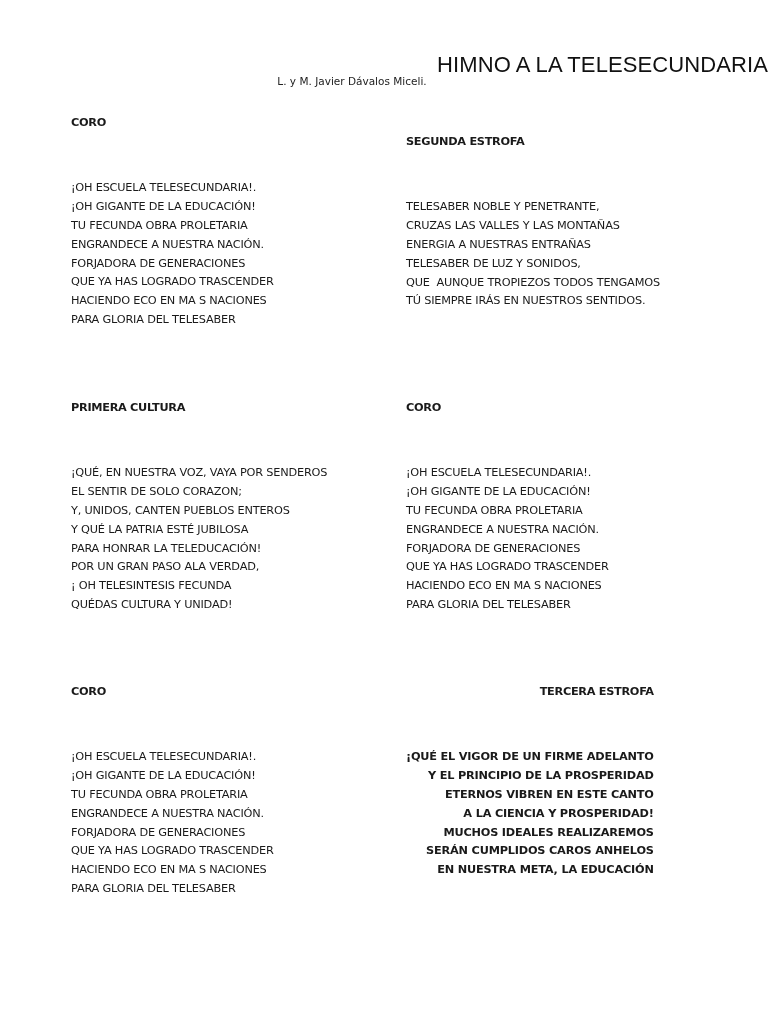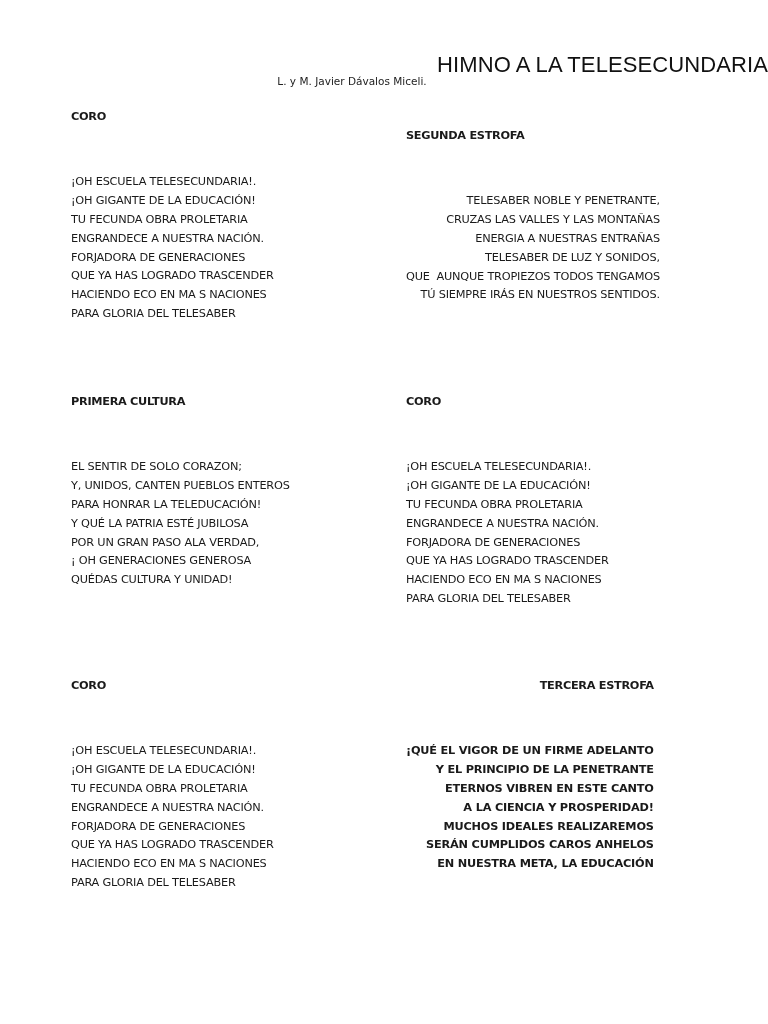--- a/index.html
+++ b/index.html
@@ -37,20 +37,21 @@
       font-size: 10.5px;
       line-height: 14px;
       color: #222;
     }
     .section {
       position: absolute;
       font-family: "DejaVu Sans", sans-serif;
       font-size: 11.3px;
       color: #1a1a1a;
       letter-spacing: -0.2px;
+      margin-top: 6px;
     }
     .section-heading {
       font-weight: bold;
       line-height: 18px;
       height: 18px;
       letter-spacing: -0.3px;
     }
     .section-lines {
       margin-top: 38px;
     }
@@ -76,39 +77,40 @@
       <div class="verse-line">ENGRANDECE A NUESTRA NACIÓN.</div>
       <div class="verse-line">FORJADORA DE GENERACIONES</div>
       <div class="verse-line">QUE YA HAS LOGRADO TRASCENDER</div>
       <div class="verse-line">HACIENDO ECO EN MA S NACIONES</div>
       <div class="verse-line">PARA GLORIA DEL TELESABER</div>
     </div>
   </div>
 
   <div class="section" style="left:406px; top:127px;">
     <div class="section-heading">SEGUNDA ESTROFA</div>
-    <div class="section-lines" style="margin-top:47px;text-align:right;">
+    <div class="section-lines" style="margin-top:47px;">
       <div class="verse-line">TELESABER NOBLE Y PENETRANTE,</div>
       <div class="verse-line">CRUZAS LAS VALLES Y LAS MONTAÑAS</div>
       <div class="verse-line">ENERGIA A NUESTRAS ENTRAÑAS</div>
       <div class="verse-line">TELESABER DE LUZ Y SONIDOS,</div>
       <div class="verse-line">QUE  AUNQUE TROPIEZOS TODOS TENGAMOS</div>
       <div class="verse-line">TÚ SIEMPRE IRÁS EN NUESTROS SENTIDOS.</div>
     </div>
   </div>
 
   <div class="section" style="left:71px; top:393px;">
     <div class="section-heading">PRIMERA CULTURA</div>
     <div class="section-lines" style="margin-top:47px;">
+      <div class="verse-line">¡QUÉ, EN NUESTRA VOZ, VAYA POR SENDEROS</div>
       <div class="verse-line">EL SENTIR DE SOLO CORAZON;</div>
       <div class="verse-line">Y, UNIDOS, CANTEN PUEBLOS ENTEROS</div>
+      <div class="verse-line">Y QUÉ LA PATRIA ESTÉ JUBILOSA</div>
       <div class="verse-line">PARA HONRAR LA TELEDUCACIÓN!</div>
-      <div class="verse-line">Y QUÉ LA PATRIA ESTÉ JUBILOSA</div>
       <div class="verse-line">POR UN GRAN PASO ALA VERDAD,</div>
-      <div class="verse-line">¡ OH GENERACIONES GENEROSA</div>
+      <div class="verse-line">¡ OH TELESINTESIS FECUNDA</div>
       <div class="verse-line">QUÉDAS CULTURA Y UNIDAD!</div>
     </div>
   </div>
 
   <div class="section" style="left:406px; top:393px;">
     <div class="section-heading">CORO</div>
     <div class="section-lines" style="margin-top:47px;">
       <div class="verse-line">¡OH ESCUELA TELESECUNDARIA!.</div>
       <div class="verse-line">¡OH GIGANTE DE LA EDUCACIÓN!</div>
       <div class="verse-line">TU FECUNDA OBRA PROLETARIA</div>
@@ -131,21 +133,21 @@
       <div class="verse-line">QUE YA HAS LOGRADO TRASCENDER</div>
       <div class="verse-line">HACIENDO ECO EN MA S NACIONES</div>
       <div class="verse-line">PARA GLORIA DEL TELESABER</div>
     </div>
   </div>
 
   <div class="section" style="left:406px; top:677px;text-align:right;">
     <div class="section-heading">TERCERA ESTROFA</div>
     <div class="section-lines" style="margin-top:47px;font-weight:bold;">
       <div class="verse-line">¡QUÉ EL VIGOR DE UN FIRME ADELANTO</div>
-      <div class="verse-line">Y EL PRINCIPIO DE LA PENETRANTE</div>
+      <div class="verse-line">Y EL PRINCIPIO DE LA PROSPERIDAD</div>
       <div class="verse-line">ETERNOS VIBREN EN ESTE CANTO</div>
       <div class="verse-line">A LA CIENCIA Y PROSPERIDAD!</div>
       <div class="verse-line">MUCHOS IDEALES REALIZAREMOS</div>
       <div class="verse-line">SERÁN CUMPLIDOS CAROS ANHELOS</div>
       <div class="verse-line">EN NUESTRA META, LA EDUCACIÓN</div>
     </div>
   </div>
 </div>
 
 </body></html>

